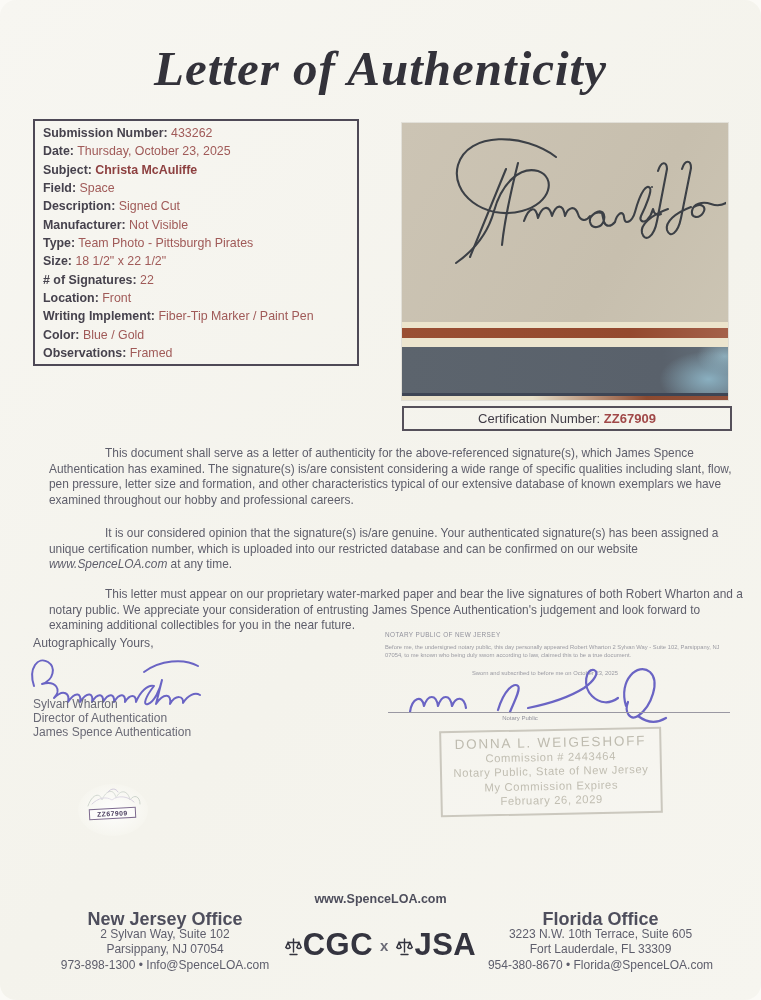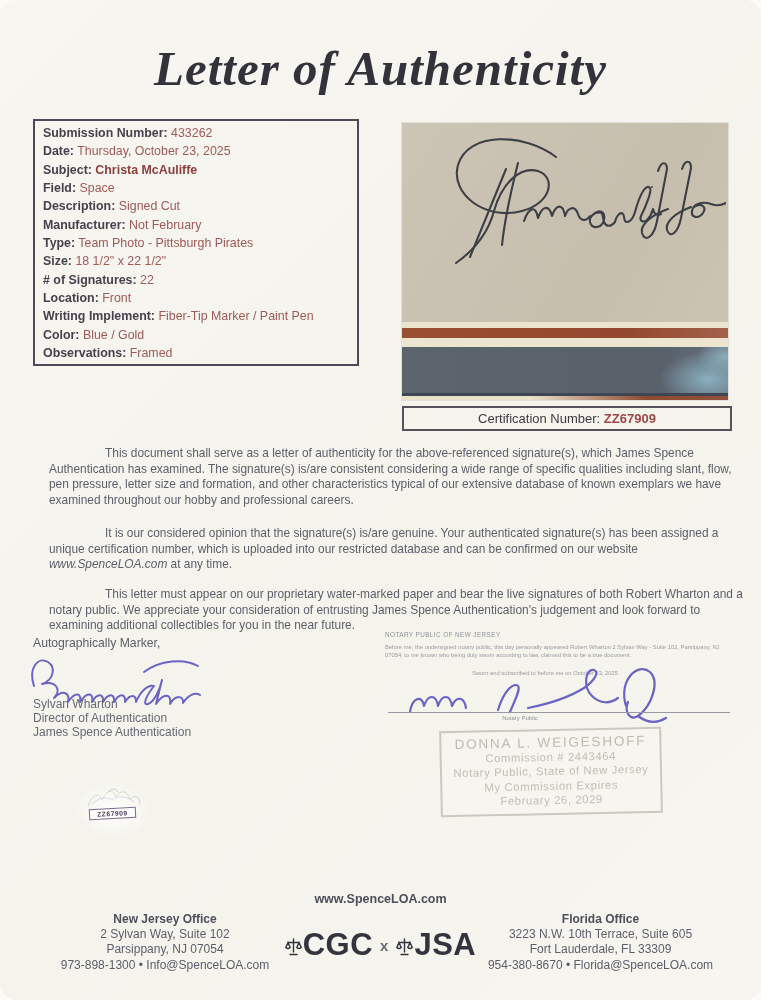--- a/index.html
+++ b/index.html
@@ -83,21 +83,21 @@
     background:radial-gradient(closest-side,rgba(255,255,255,0.9),rgba(250,250,244,0.3));
   }
   .holo .holo-number{
     position:absolute;left:11px;top:24px;padding:1px 7px;
     border:1.2px solid #7d6a8e;color:#4a3d5e;font-size:6.8px;font-weight:bold;
     letter-spacing:0.5px;transform:rotate(-3deg);background:rgba(255,255,255,0.55);
   }
   
   .footer-site{position:absolute;left:0;top:892px;width:100%;text-align:center;font-weight:bold;font-size:12.5px;color:#4e4e5c;}
   .office{position:absolute;top:912px;text-align:center;font-size:12px;line-height:15.2px;color:#5e5e6c;}
-  .office .office-title{font-weight:bold;font-size:12px;color:#4e4e5c;}
+  .office .office-title{font-weight:bold;font-size:18px;color:#4e4e5c;}
   .office.nj{left:40px;width:250px;}
   .office.fl{left:468px;width:265px;}
   .brand-logo{
     position:absolute;left:255px;top:924px;width:250px;height:42px;
     display:flex;align-items:center;justify-content:center;color:#34343f;
   }
   .brand-text{font-size:31px;font-weight:bold;letter-spacing:0.5px;}
   .brand-x{font-size:15px;font-weight:bold;color:#6a6a76;margin:0 7px;}
   .scale-icon{margin:4px 1px 0 1px;}
 </style>
@@ -107,21 +107,21 @@
 <div class="page">
 
   <h1 class="title">Letter of Authenticity</h1>
 
   <div class="details-box">
     <div class="detail-row"><span class="detail-label">Submission Number:</span> <span class="detail-value">433262</span></div>
     <div class="detail-row"><span class="detail-label">Date:</span> <span class="detail-value">Thursday, October 23, 2025</span></div>
     <div class="detail-row"><span class="detail-label">Subject:</span> <span class="detail-value strong">Christa McAuliffe</span></div>
     <div class="detail-row"><span class="detail-label">Field:</span> <span class="detail-value">Space</span></div>
     <div class="detail-row"><span class="detail-label">Description:</span> <span class="detail-value">Signed Cut</span></div>
-    <div class="detail-row"><span class="detail-label">Manufacturer:</span> <span class="detail-value">Not February</span></div>
+    <div class="detail-row"><span class="detail-label">Manufacturer:</span> <span class="detail-value">Not Visible</span></div>
     <div class="detail-row"><span class="detail-label">Type:</span> <span class="detail-value">Team Photo - Pittsburgh Pirates</span></div>
     <div class="detail-row"><span class="detail-label">Size:</span> <span class="detail-value">18 1/2" x 22 1/2"</span></div>
     <div class="detail-row"><span class="detail-label"># of Signatures:</span> <span class="detail-value">22</span></div>
     <div class="detail-row"><span class="detail-label">Location:</span> <span class="detail-value">Front</span></div>
     <div class="detail-row"><span class="detail-label">Writing Implement:</span> <span class="detail-value">Fiber-Tip Marker / Paint Pen</span></div>
     <div class="detail-row"><span class="detail-label">Color:</span> <span class="detail-value">Blue / Gold</span></div>
     <div class="detail-row"><span class="detail-label">Observations:</span> <span class="detail-value">Framed</span></div>
   </div>
 
   <div class="photo">
@@ -146,21 +146,21 @@
 
   <div class="cert-box">
     <span class="cert-label">Certification Number:</span>
     <span class="cert-value">ZZ67909</span>
   </div>
 
   <p class="para p1">This document shall serve as a letter of authenticity for the above-referenced signature(s), which James Spence Authentication has examined.  The signature(s) is/are consistent considering a wide range of specific qualities including slant, flow, pen pressure, letter size and formation, and other characteristics typical of our extensive database of known exemplars we have examined throughout our hobby and professional careers.</p>
   <p class="para p2"><span>It is our considered opinion that the signature(s) is/are genuine. Your authenticated signature(s) has been assigned a unique certification number, which is uploaded into our restricted database and can be confirmed on our website </span><span class="italic-link">www.SpenceLOA.com</span><span> at any time.</span></p>
   <p class="para p3">This letter must appear on our proprietary water-marked paper and bear the live signatures of both Robert Wharton and a notary public. We appreciate your consideration of entrusting James Spence Authentication's judgement and look forward to examining additional collectibles for you in the near future.</p>
 
-  <div class="salutation">Autographically Marker,</div>
+  <div class="salutation">Autographically Yours,</div>
   <svg class="wharton-sig" width="190" height="58" viewBox="0 0 190 58" fill="none" stroke="#6a64c4" stroke-width="2" stroke-linecap="round" stroke-linejoin="round">
     <path d="M8 36 C2 18 12 6 22 12 C30 17 28 30 16 34 C30 30 36 40 28 48 C38 38 44 44 42 52 C50 40 56 44 54 52 C62 40 68 44 66 52 C72 42 78 44 77 52 C83 42 89 44 88 52 C94 42 100 44 99 52 C104 44 110 44 110 52 C114 42 122 34 128 36 C120 46 116 56 122 54 C128 52 134 40 136 30 L130 54 C138 42 146 44 144 54 C150 44 158 46 157 53 C162 45 169 42 174 45"></path>
     <path d="M118 22 C134 10 158 8 172 16"></path>
   </svg>
   <div class="signer-block">
     <div>Sylvan Wharton</div>
     <div>Director of Authentication</div>
     <div>James Spence Authentication</div>
   </div>
 

